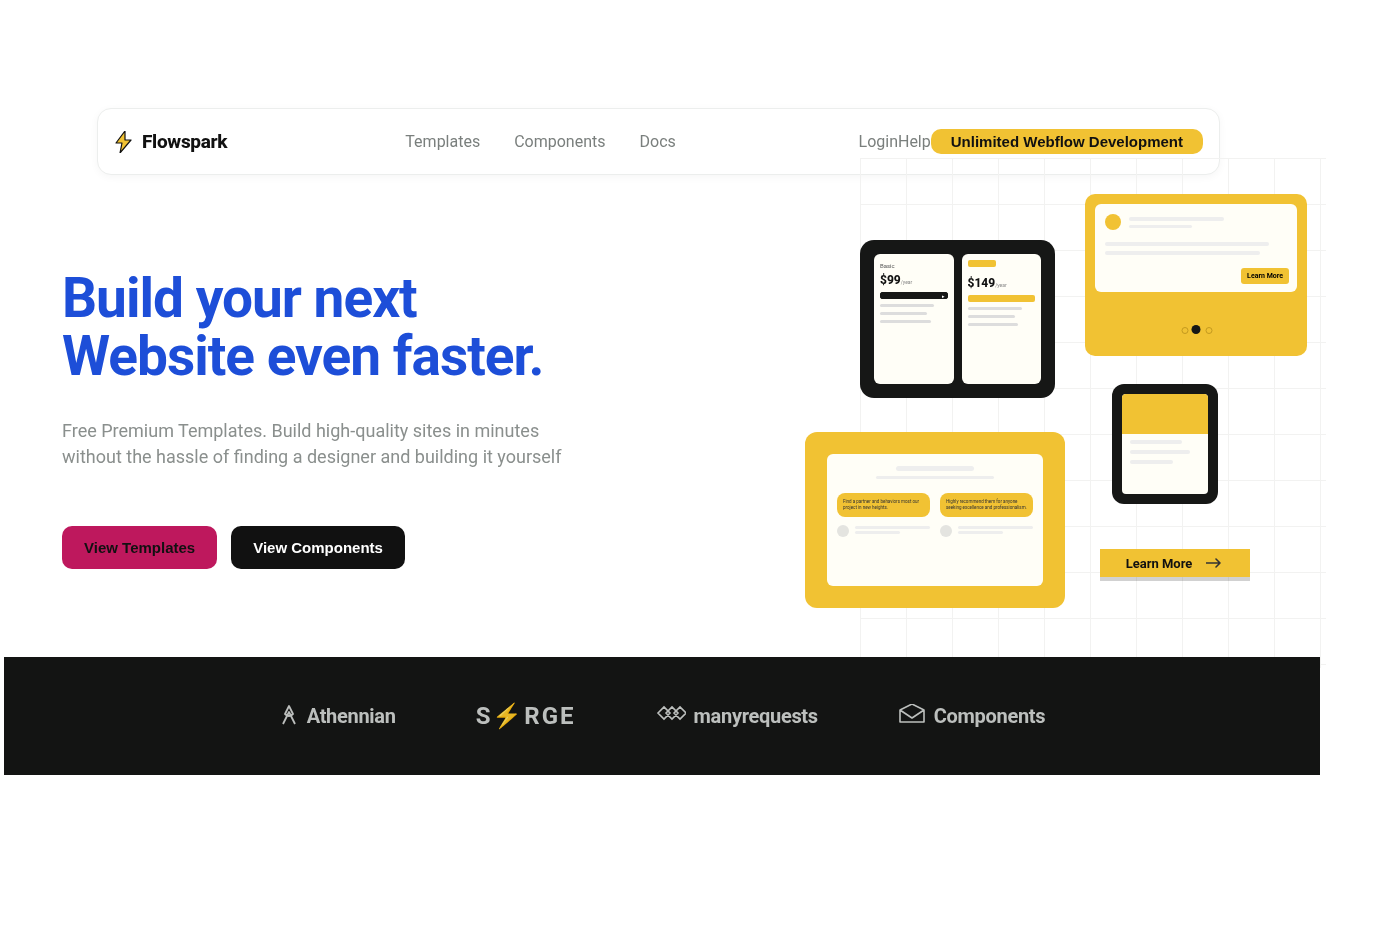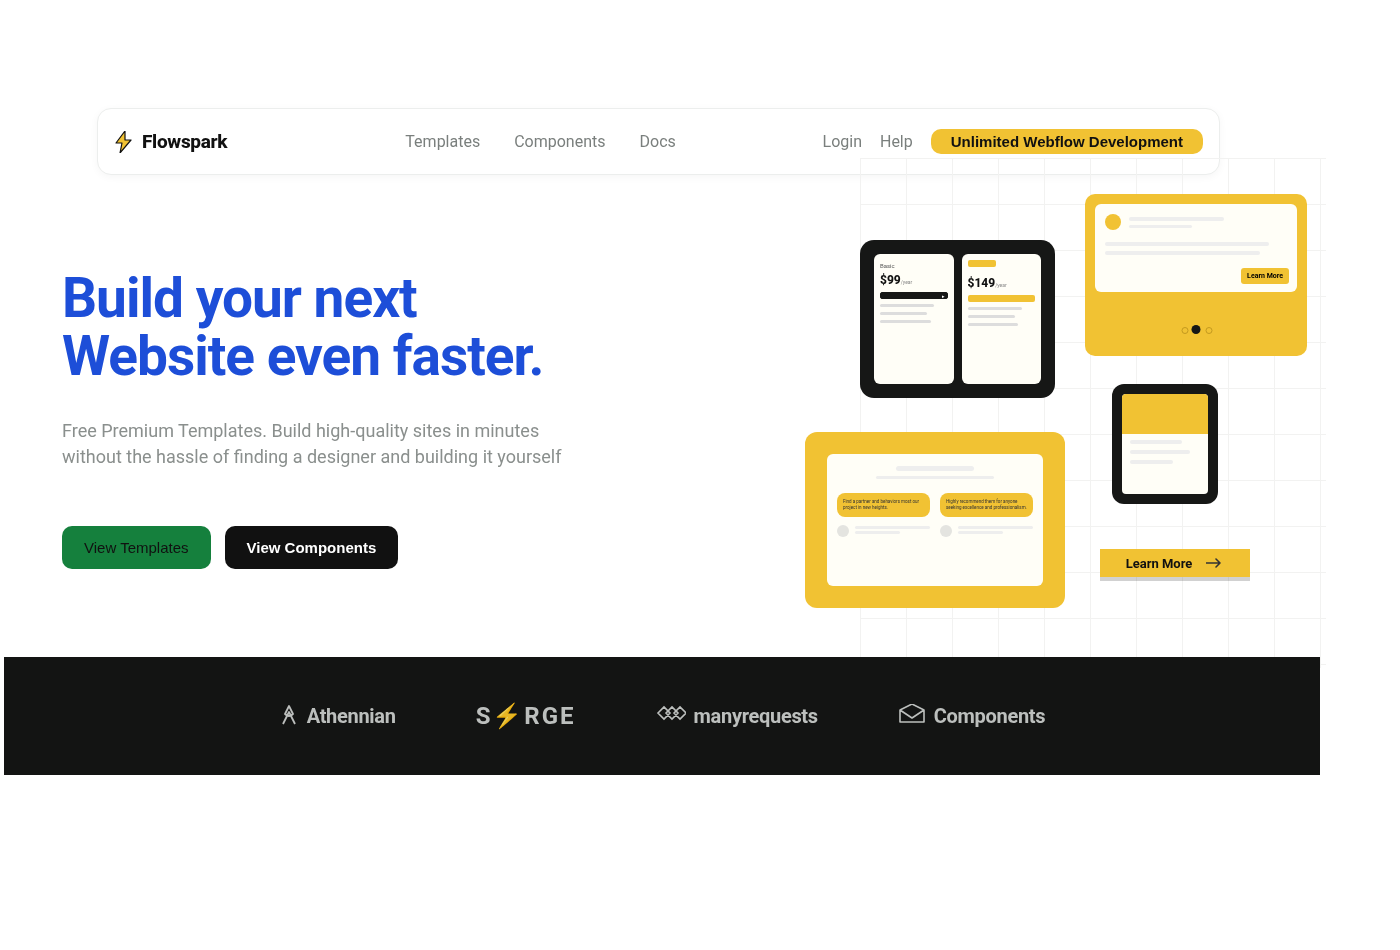--- a/index.html
+++ b/index.html
@@ -54,21 +54,20 @@
   }
   .nav-link {
     color: #7a7f7d;
     font-size: 16px;
     cursor: pointer;
   }
   .nav-right {
     margin-left: auto;
     display: flex;
     align-items: center;
-    gap: 18px;
     margin-right: 16px;
   }
   .nav-login, .nav-help {
     color: #7a7f7d;
     font-size: 16px;
     cursor: pointer;
   }
   .cta-btn {
     background: #f1c233;
     color: #111;
@@ -100,23 +99,23 @@
     color: #8a8f8d;
     line-height: 1.45;
     max-width: 525px;
   }
   .hero-btns {
     margin-top: 56px;
     display: flex;
     gap: 14px;
   }
   .btn-primary {
-    background: #15803d;
+    background: #be185d;
     color: #111;
-    font-weight: 400;
+    font-weight: 700;
     font-size: 15px;
     padding: 12px 22px;
     border-radius: 10px;
     border: none;
     cursor: pointer;
   }
   .btn-secondary {
     background: #111;
     color: #fff;
     font-weight: 700;

